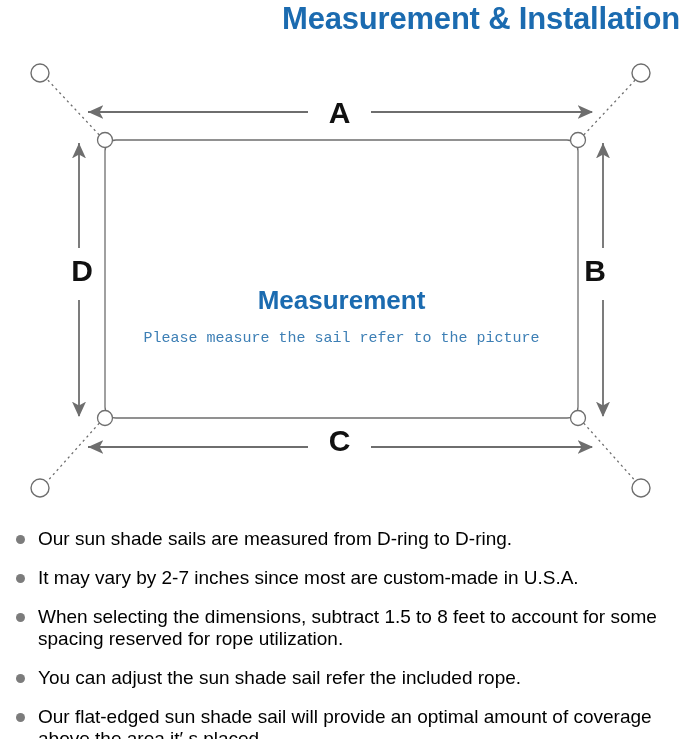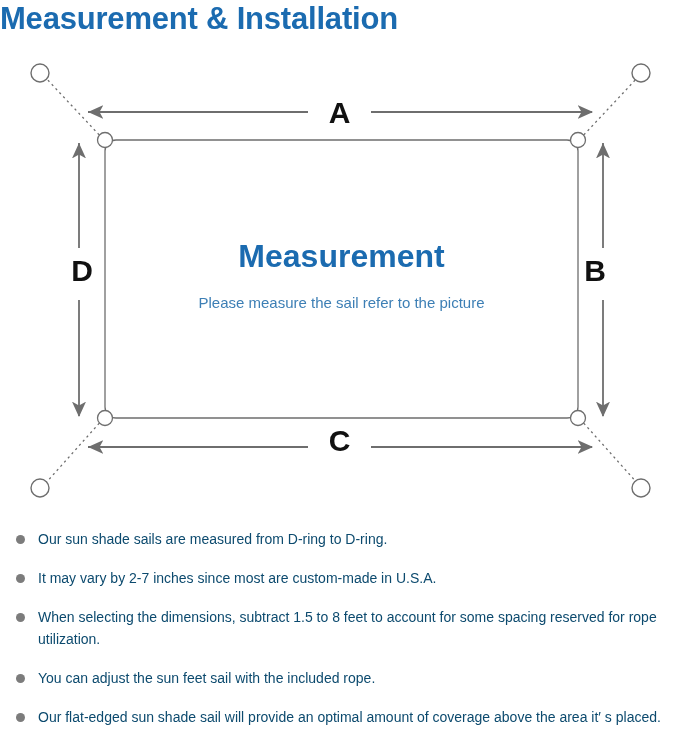--- a/index.html
+++ b/index.html
@@ -13,23 +13,23 @@
     position: relative;
     font-family: "Liberation Sans", sans-serif;
     color: #6e6e6e;
     overflow: hidden;
   }
 
   
   #page-title {
     position: absolute;
     top: 0px;
-    left: 0;
+    left: 15px;
     width: 665px;
-    text-align: left;
+    text-align: right;
     font-family: "Liberation Sans", sans-serif;
     font-size: 31px;
     font-weight: bold;
     color: #1b6bb0;
     letter-spacing: -0.2px;
     line-height: 38px;
   }
 
   
   #diagram {
@@ -59,49 +59,50 @@
   
   #center-text {
     position: absolute;
     left: 105px;
     top: 192px;
     width: 473px;
     text-align: center;
   }
   #center-title {
     font-family: "Liberation Sans", sans-serif;
-    font-size: 32px;
+    font-size: 26px;
     font-weight: bold;
     color: #1b6bb0;
     line-height: 32px;
+    margin-top: 44px;
   }
   #center-sub {
-    font-family: Liberation Sans, sans-serif;
+    font-family: Liberation Mono, monospace;
     font-size: 15px;
     font-weight: normal;
     color: #3d7fb5;
     line-height: 22px;
-    margin-top: 20px;
+    margin-top: 12px;
   }
 
   
   #notes {
     position: absolute;
     left: 10px;
     top: 528px;
     width: 669px;
   }
   .note-item {
     position: relative;
     padding-left: 28px;
     margin-bottom: 17px;
     font-family: "Liberation Sans", sans-serif;
-    font-size: 14px;
+    font-size: 19px;
     line-height: 22px;
-    color: #0c4a6e;
+    color: #000000;
   }
   .note-item:last-child { margin-bottom: 0; }
   .note-bullet {
     position: absolute;
     left: 6px;
     top: 7px;
     width: 9px;
     height: 9px;
     border-radius: 50%;
     background: #7c7c7c;
@@ -172,19 +173,19 @@
   <div class="note-item">
     <span class="note-bullet"></span>
     <span>It may vary by 2-7 inches since most are custom-made in U.S.A.</span>
   </div>
   <div class="note-item">
     <span class="note-bullet"></span>
     <span>When selecting the dimensions, subtract 1.5 to 8 feet to account for some spacing reserved for rope utilization.</span>
   </div>
   <div class="note-item">
     <span class="note-bullet"></span>
-    <span>You can adjust the sun feet sail with the included rope.</span>
+    <span>You can adjust the sun shade sail refer the included rope.</span>
   </div>
   <div class="note-item">
     <span class="note-bullet"></span>
     <span>Our flat-edged sun shade sail will provide an optimal amount of coverage above the area it′ s placed.</span>
   </div>
 </div>
 
 </body></html>

